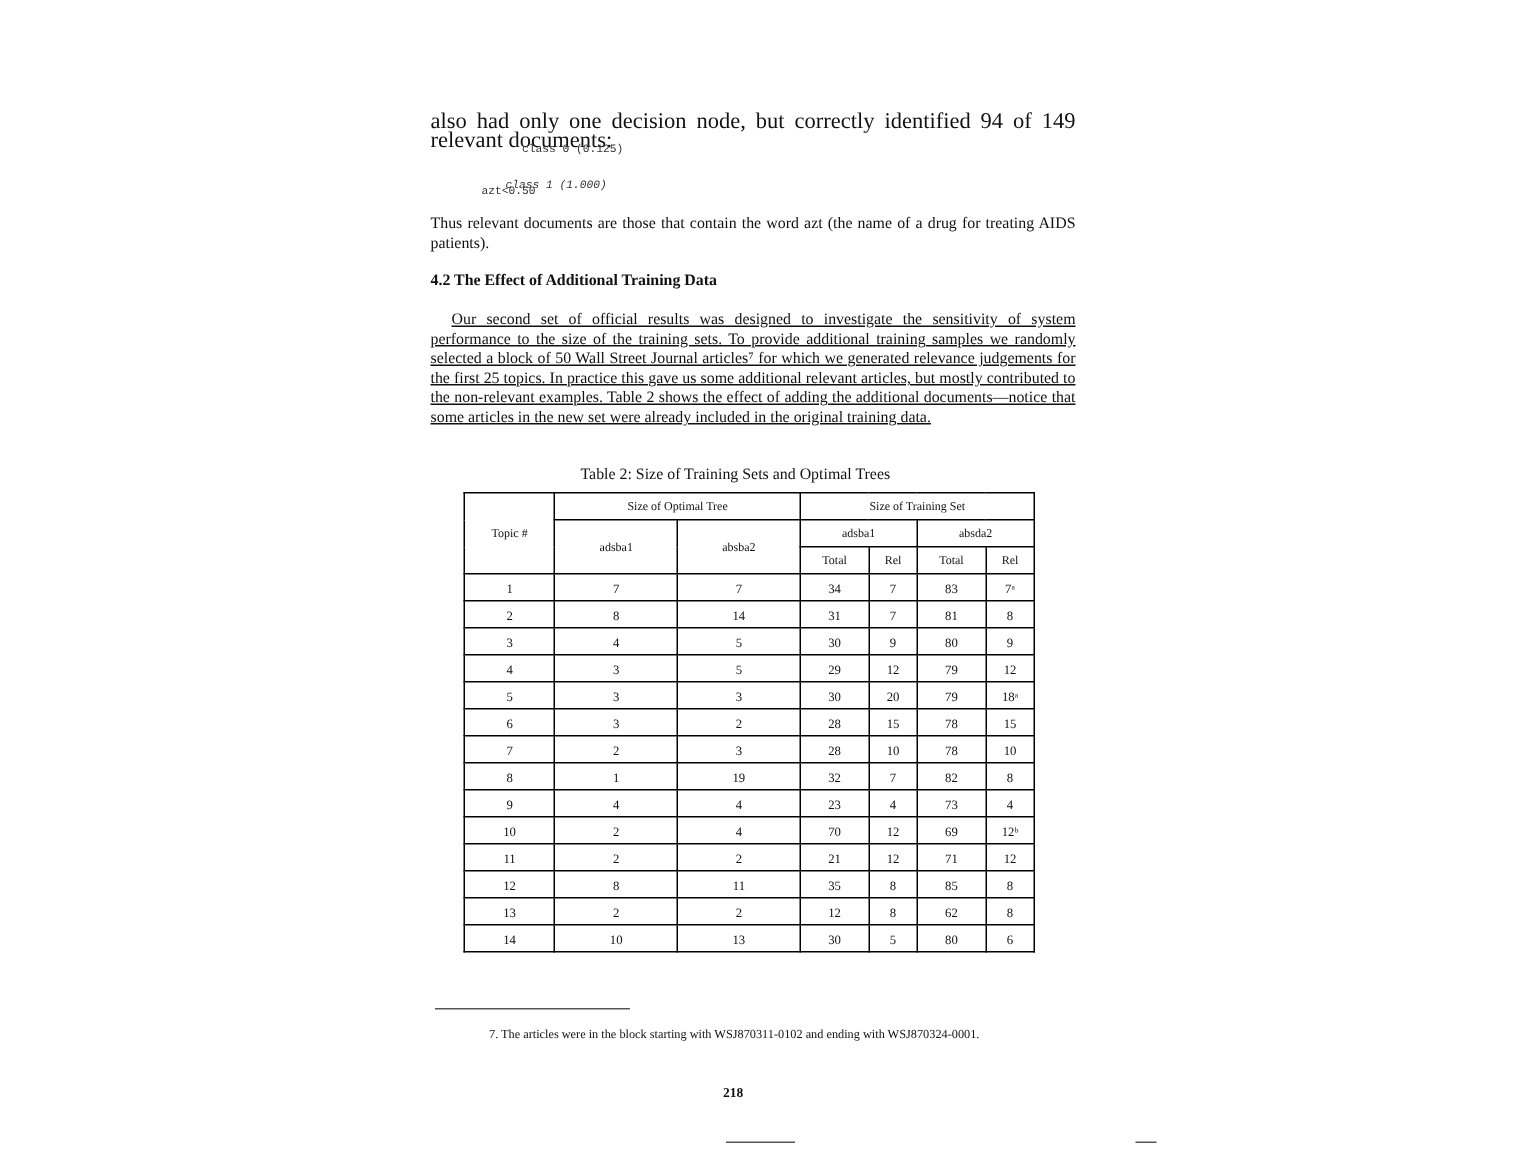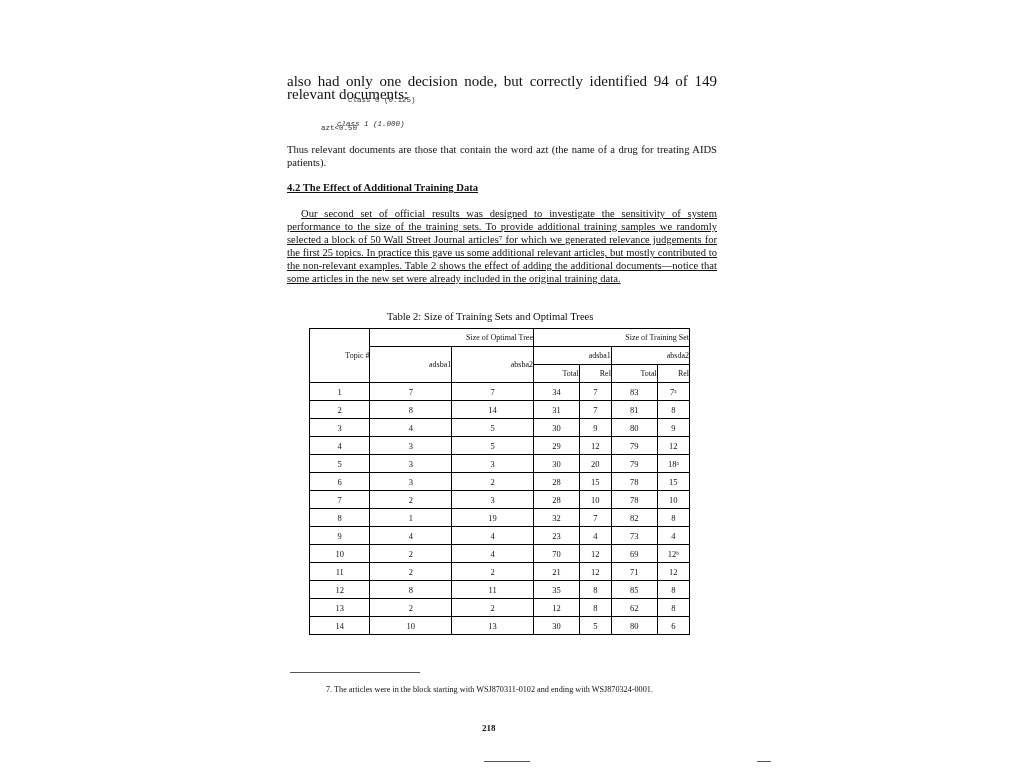--- a/index.html
+++ b/index.html
@@ -3,29 +3,29 @@
 <meta charset="utf-8">
 <style>
   html, body { margin: 0; padding: 0; background: #ffffff; }
   body { width: 1024px; height: 768px; position: relative; overflow: hidden;
          font-family: "Liberation Serif", "DejaVu Serif", serif; color: #111; }
   .p { font-size: 10.6px; line-height: 13px; margin: 0; text-align: justify; }
   .intro { position: absolute; left: 287px; top: 75px; width: 430px; font-size: 15px; }
   .code { position: absolute; font-family: "Liberation Mono", "DejaVu Sans Mono", monospace;
           font-size: 7.5px; color: #333; white-space: pre; line-height: 12px; }
   .thus { position: absolute; left: 287px; top: 143px; width: 430px; }
-  .heading { position: absolute; left: 287px; top: 182px; font-weight: bold; font-size: 10.6px; text-decoration: underline; }
+  .heading { position: absolute; left: 287px; top: 182px; font-weight: bold; font-size: 10.6px; }
   .para { position: absolute; left: 287px; top: 207px; width: 430px; text-decoration: underline; }
   .para .indent { text-indent: 14px; }
   .caption { position: absolute; left: 387px; top: 311px; font-size: 10.6px; }
   table.t { position: absolute; left: 309px; top: 328px; width: 381px;
             border-collapse: collapse; font-family: "Liberation Serif", serif; font-size: 8.5px; }
   table.t td, table.t th { border: 1px solid #000; text-align: center; font-weight: normal;
             padding: 0; height: 17px; }
-  table.t th.hdr { font-size: 8px; text-align: right; }
+  table.t th.hdr { font-size: 8px; }
   .fn { position: absolute; left: 298px; top: 685px; font-size: 8.2px; margin-left: 28px; }
   .pagenum { position: absolute; left: 482px; top: 723px; font-size: 9px; font-weight: bold; }
   .rule { position: absolute; height: 1px; background: #555; }
 </style>
 </head>
 <body>
 
 <div class="intro p">also had only one decision node, but correctly identified 94 of 149 relevant documents:</div>
 
 <div class="code" style="left:348px; top:94px;text-align:center;">class 0 (0.125)</div>

